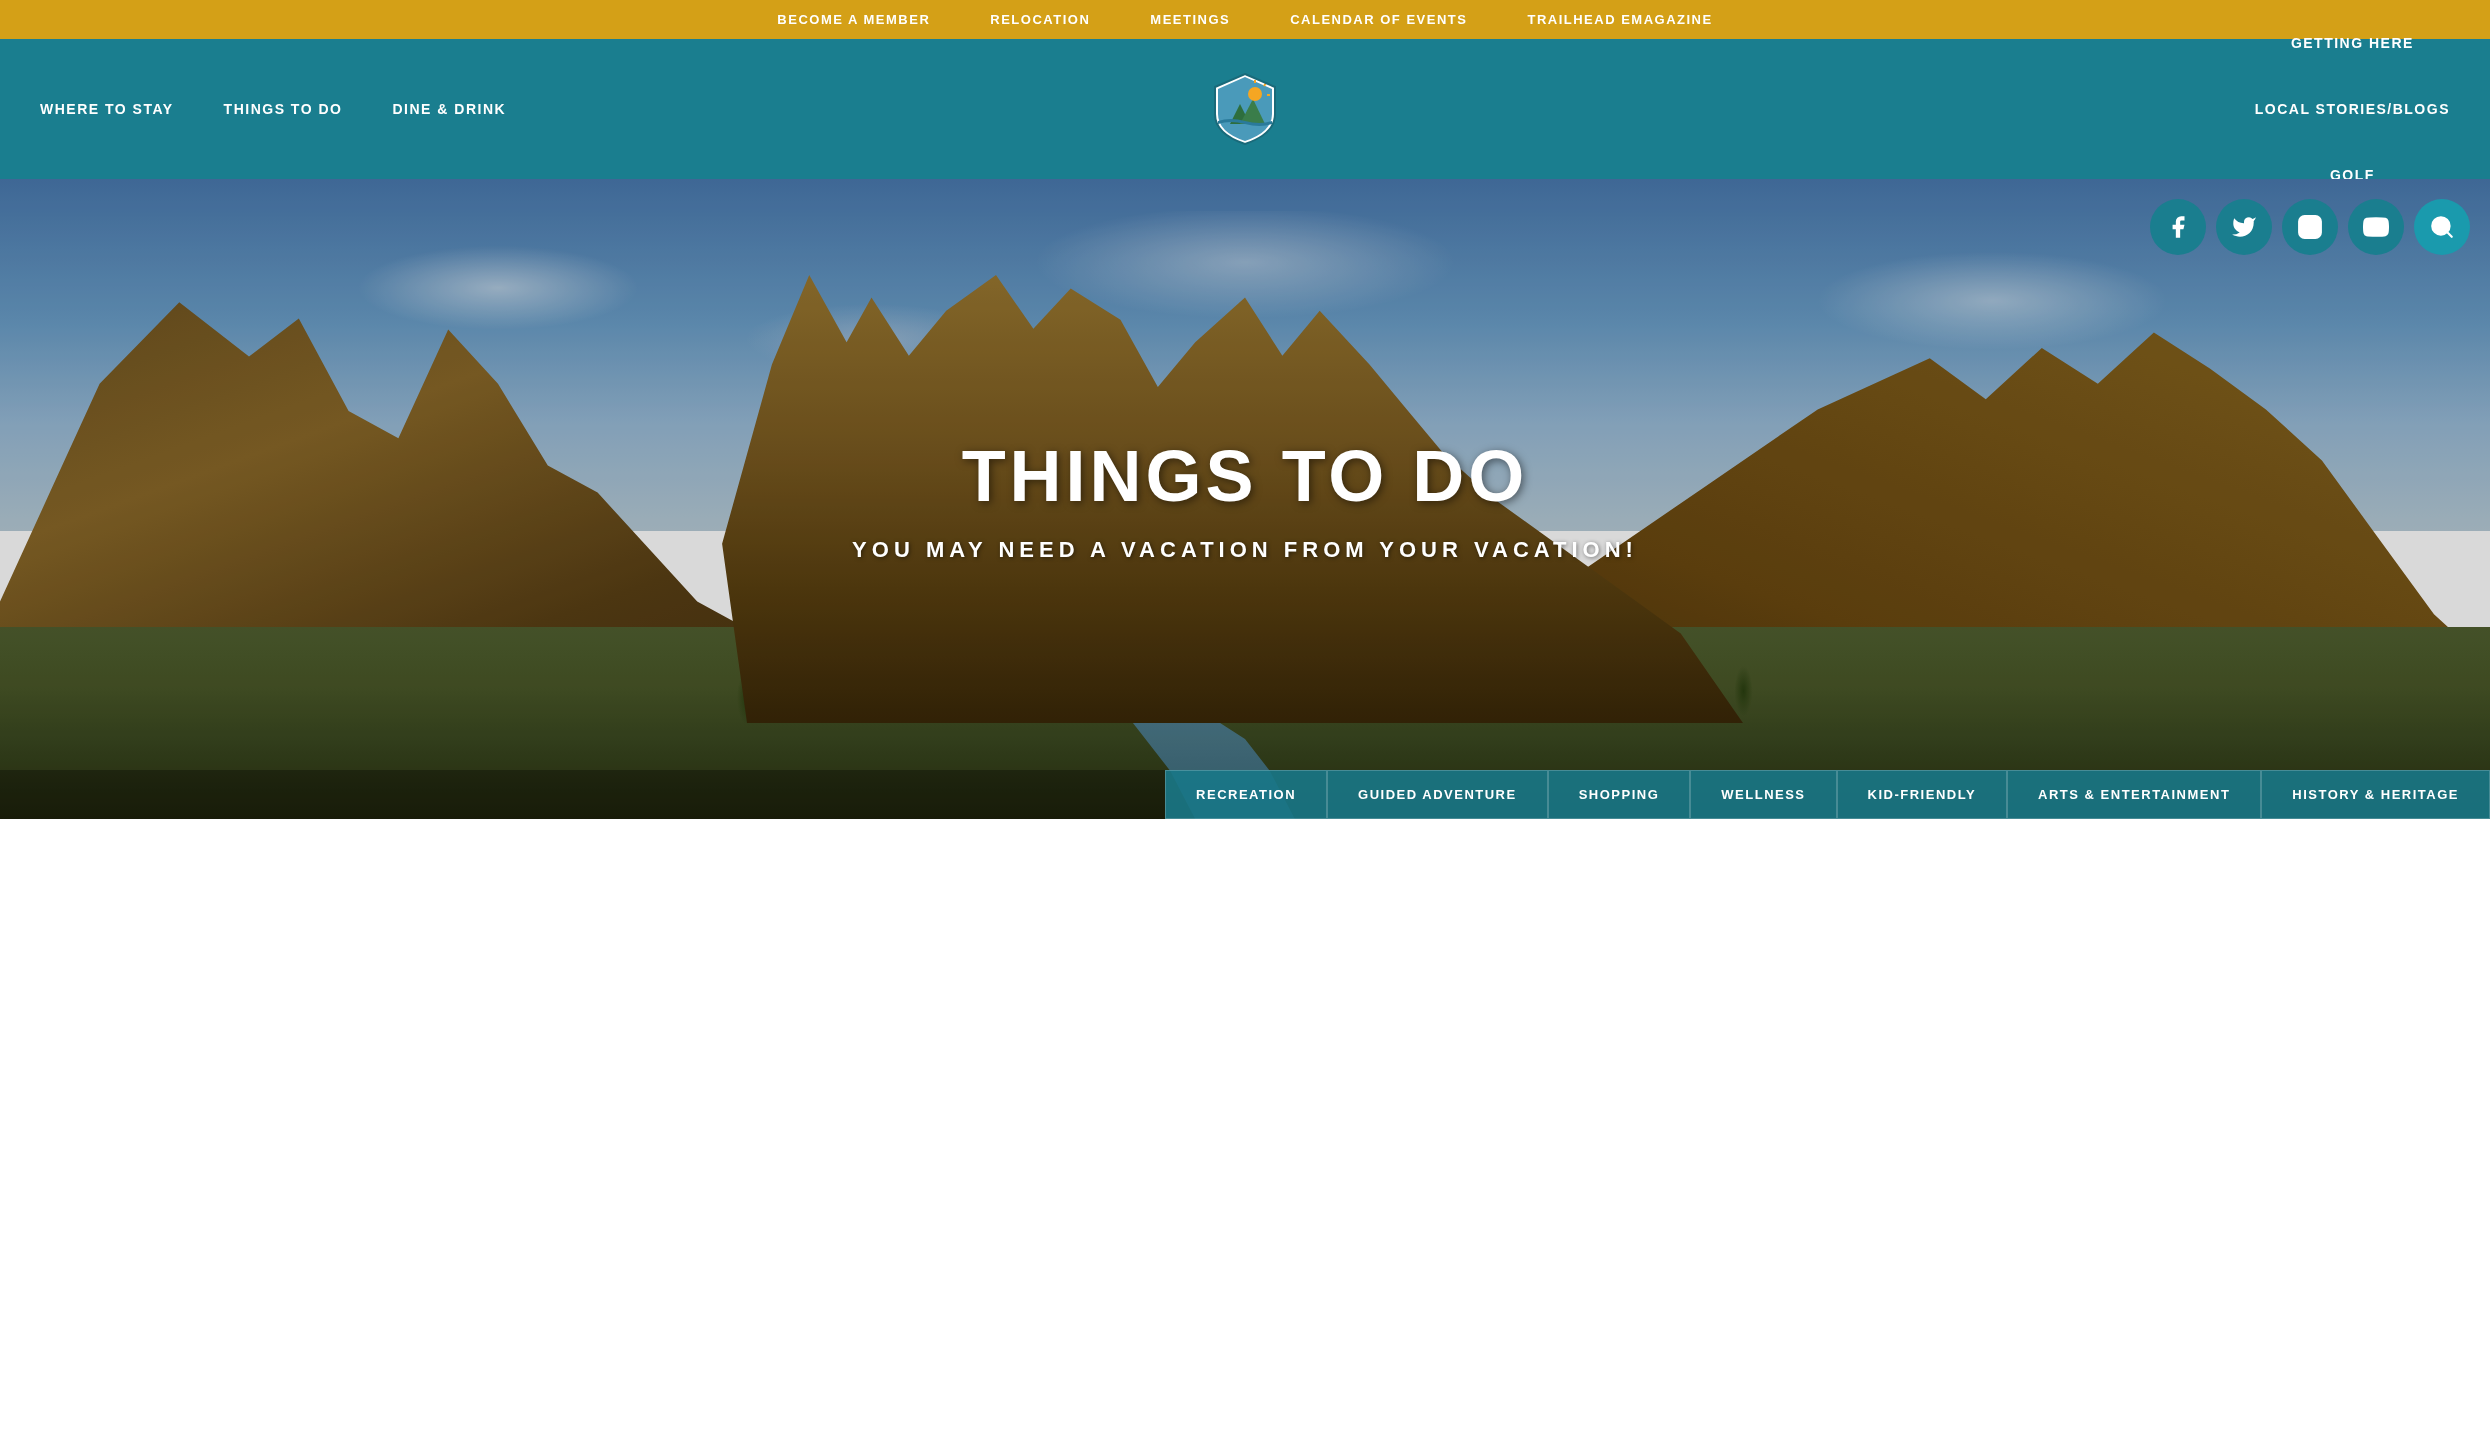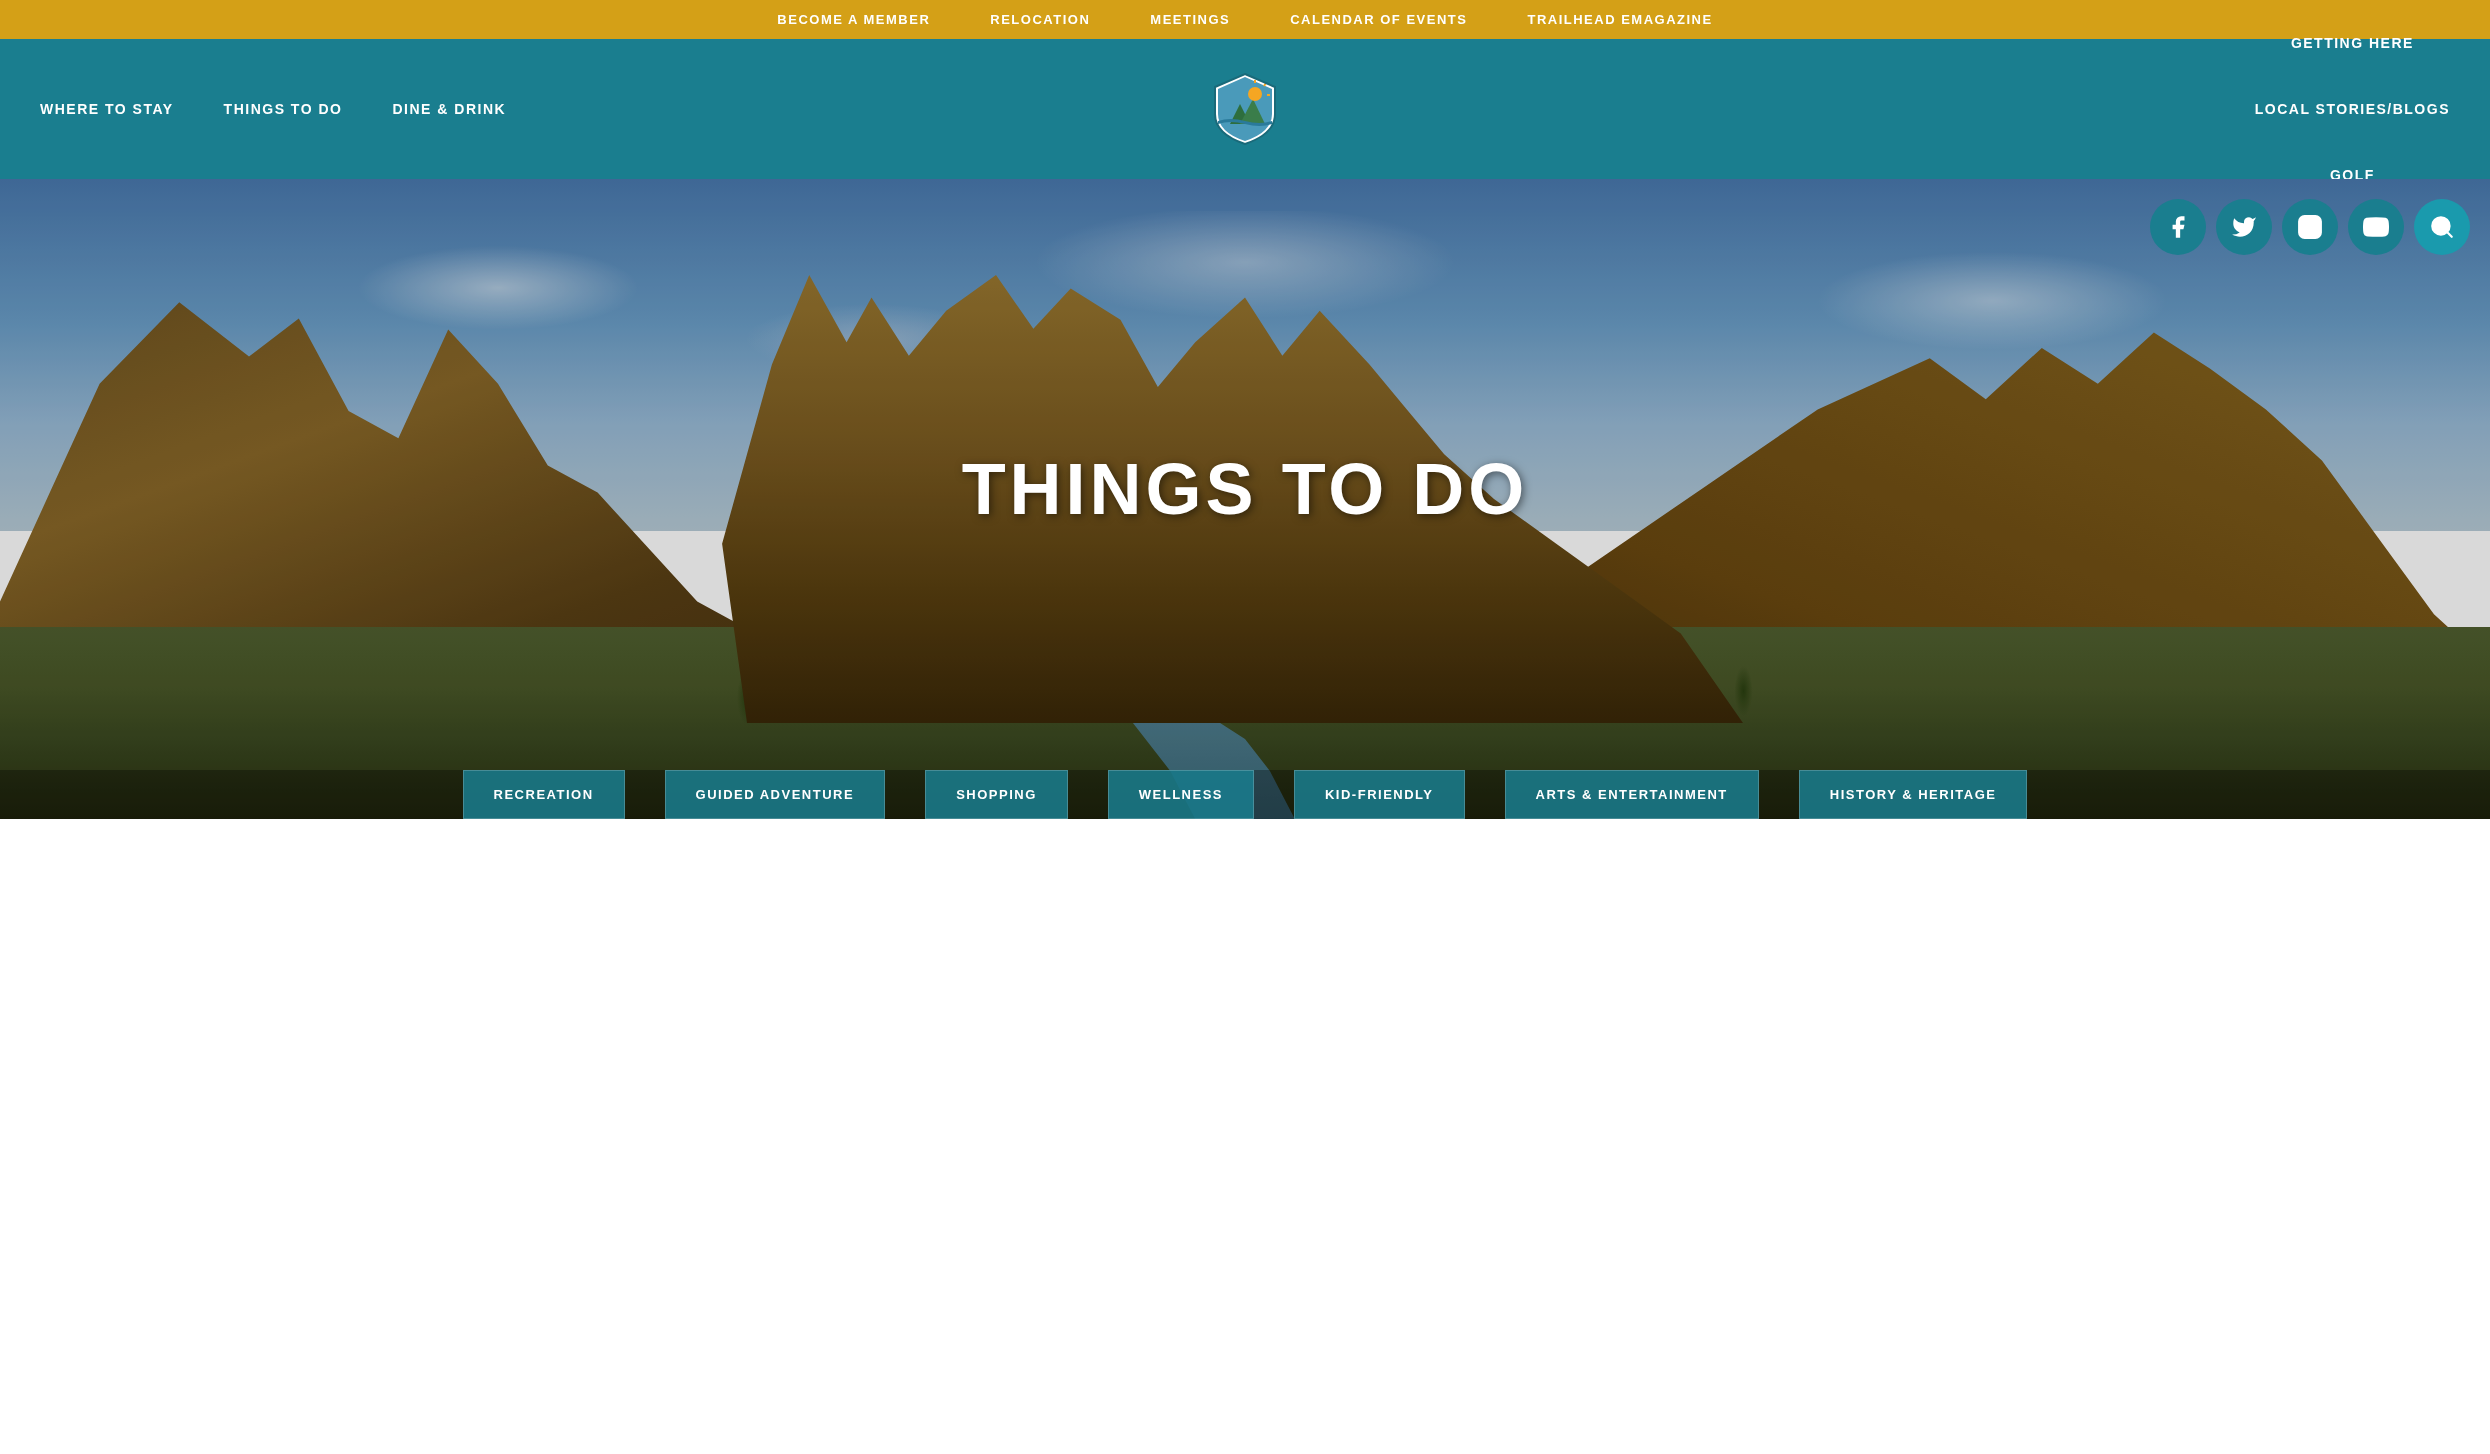--- a/index.html
+++ b/index.html
@@ -131,27 +131,26 @@
       height: 26px;
       fill: white;
     }
     .social-icon.search-icon-btn {
       background-color: #1a9aad;
     }
 
     
     .category-tabs {
       display: flex;
-      justify-content: center;
+      justify-content: flex-end;
       background-color: rgba(0,0,0,0.3);
       position: absolute;
       bottom: 0;
       left: 0;
       right: 0;
-      gap: 40px;
     }
     .category-tab {
       padding: 16px 30px;
       color: white;
       font-size: 13px;
       font-weight: 700;
       letter-spacing: 1.5px;
       text-transform: uppercase;
       cursor: pointer;
       border: 1px solid rgba(255,255,255,0.2);
@@ -333,20 +332,21 @@
       <div class="social-icon search-icon-btn" title="Search">
         <svg viewBox="0 0 24 24" fill="white" stroke="white" stroke-width="2" stroke-linecap="round" stroke-linejoin="round">
           <circle cx="11" cy="11" r="8"></circle>
           <line x1="21" y1="21" x2="16.65" y2="16.65"></line>
         </svg>
       </div>
     </div>
 
   <div class="hero-content">
     <h1 class="hero-title">THINGS TO DO</h1>
+    <p class="hero-subtitle">YOU MAY NEED A VACATION FROM YOUR VACATION!</p>
   </div>
 
   <div class="category-tabs">
 
   <div class="category-tab">RECREATION</div>
       <div class="category-tab">GUIDED ADVENTURE</div>
       <div class="category-tab">SHOPPING</div>
       <div class="category-tab">WELLNESS</div>
       <div class="category-tab">KID-FRIENDLY</div>
       <div class="category-tab">ARTS &amp; ENTERTAINMENT</div>

